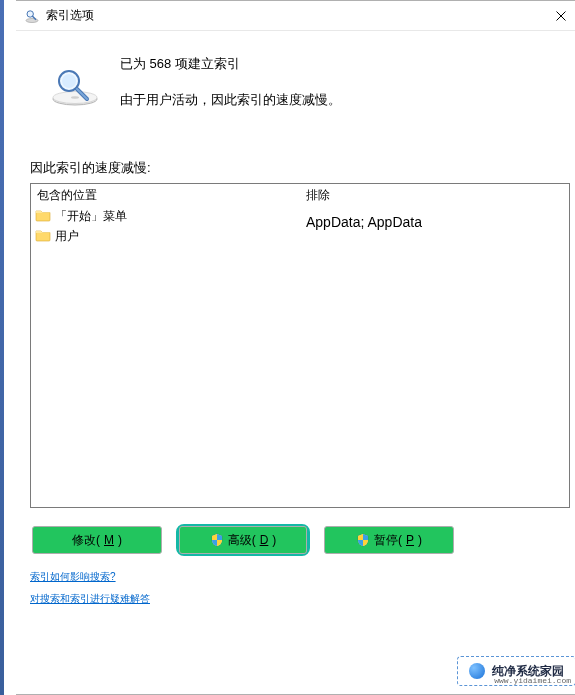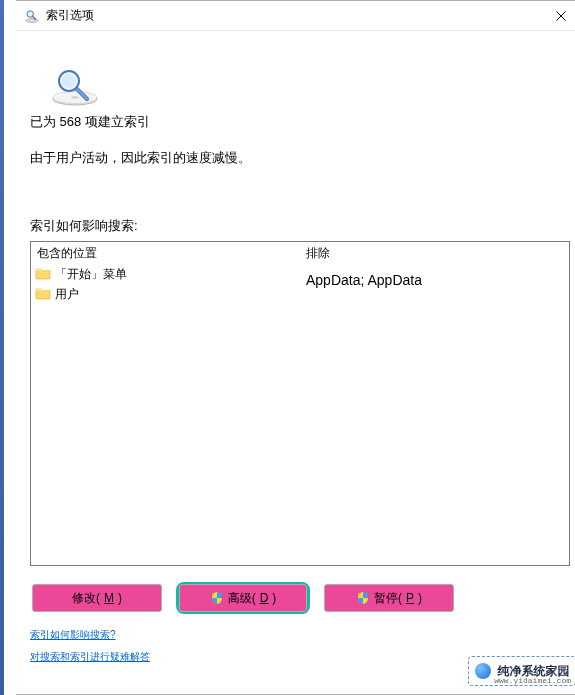--- a/index.html
+++ b/index.html
@@ -44,21 +44,21 @@
     display: flex; align-items: center; justify-content: center;
   }
   .titlebar .title { font-size: 12px; color: #000; flex: 1; }
   .titlebar .close {
     width: 46px; height: 30px;
     display: flex; align-items: center; justify-content: center;
     cursor: pointer;
   }
   
   .content { padding: 12px 14px 8px 14px; position: relative; height: calc(100% - 30px); }
-  .status-block { display: flex; align-items: flex-start; margin-bottom: 50px; margin-top: 6px; flex-direction: column; }
+  .status-block { display: flex; align-items: flex-start; margin-bottom: 50px; margin-top: 6px; }
   .status-icon-col {
     width: 90px;
     display: flex;
     align-items: center;
     justify-content: center;
   }
   .mag-icon {
     width: 56px; height: 40px;
     position: relative;
     margin-top: 18px;
@@ -107,21 +107,21 @@
   .button-row {
     display: flex;
     gap: 12px;
     margin-top: 16px;
     justify-content: flex-start;
   }
   .btn {
     width: 130px;
     height: 28px;
     border: 1px solid #adadad;
-    background: #ec4899;
+    background: #22c55e;
     border-radius: 3px;
     font-size: 12px;
     display: flex;
     align-items: center;
     justify-content: center;
     cursor: pointer;
     gap: 4px;
     font-family: inherit;
   }
   .btn-wrap {
@@ -148,21 +148,21 @@
     font-size: 10px;
     margin-bottom: 8px;
     width: fit-content;
   }
   
   .bottom-right-chip {
     position: absolute;
     right: 8px;
     bottom: 8px;
     height: 30px;
-    width: 108px;
+    width: 119px;
     border: 1px dashed #5a94d6;
     border-radius: 4px;
     background: #fff;
     display: flex;
     align-items: center;
     justify-content: center;
     gap: 7px;
     overflow: hidden;
   }
   .bottom-right-chip .logo-ball {
@@ -216,21 +216,21 @@
             <path d="M30 22 L40 32" stroke="#7aa7d9" stroke-width="2" stroke-linecap="round"></path>
           </svg>
         </div>
       </div>
       <div class="status-text-col">
         <div class="status-line1">已为 568 项建立索引</div>
         <div class="status-line2">由于用户活动，因此索引的速度减慢。</div>
       </div>
     </div>
 
-    <div class="section-label">索引如何影响搜索:</div>
+    <div class="section-label">因此索引的速度减慢:</div>
 
     <div class="listbox">
       <div class="list-headers">
         <div class="col col-include">包含的位置</div>
         <div class="col col-exclude">排除</div>
       </div>
       <div class="list-body">
         <div class="col-include">
           <div class="list-row">
             <span class="folder-icon">

